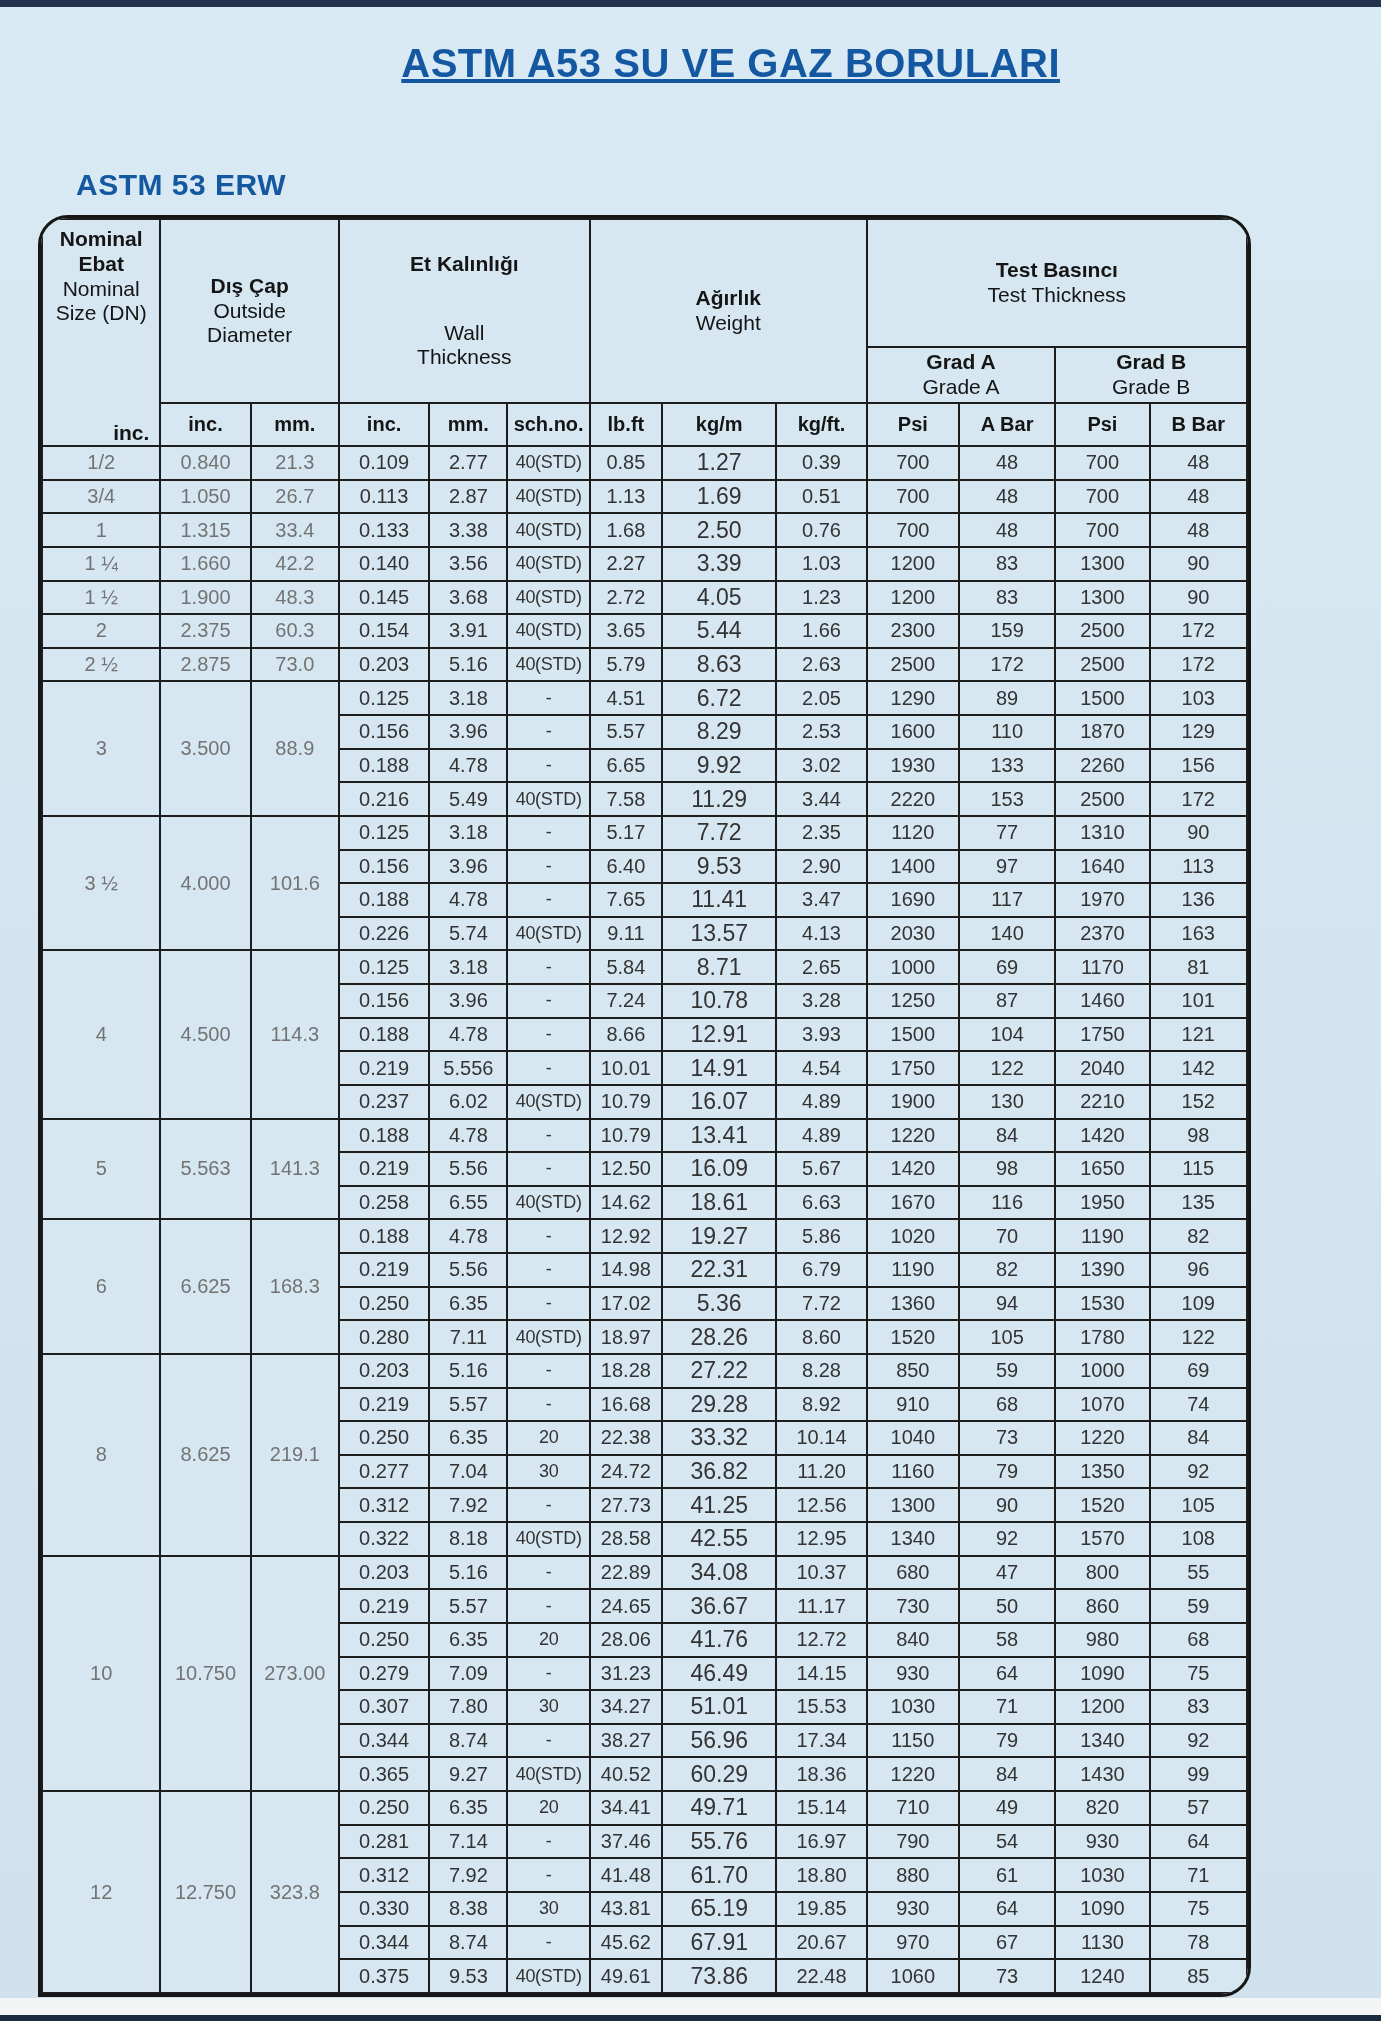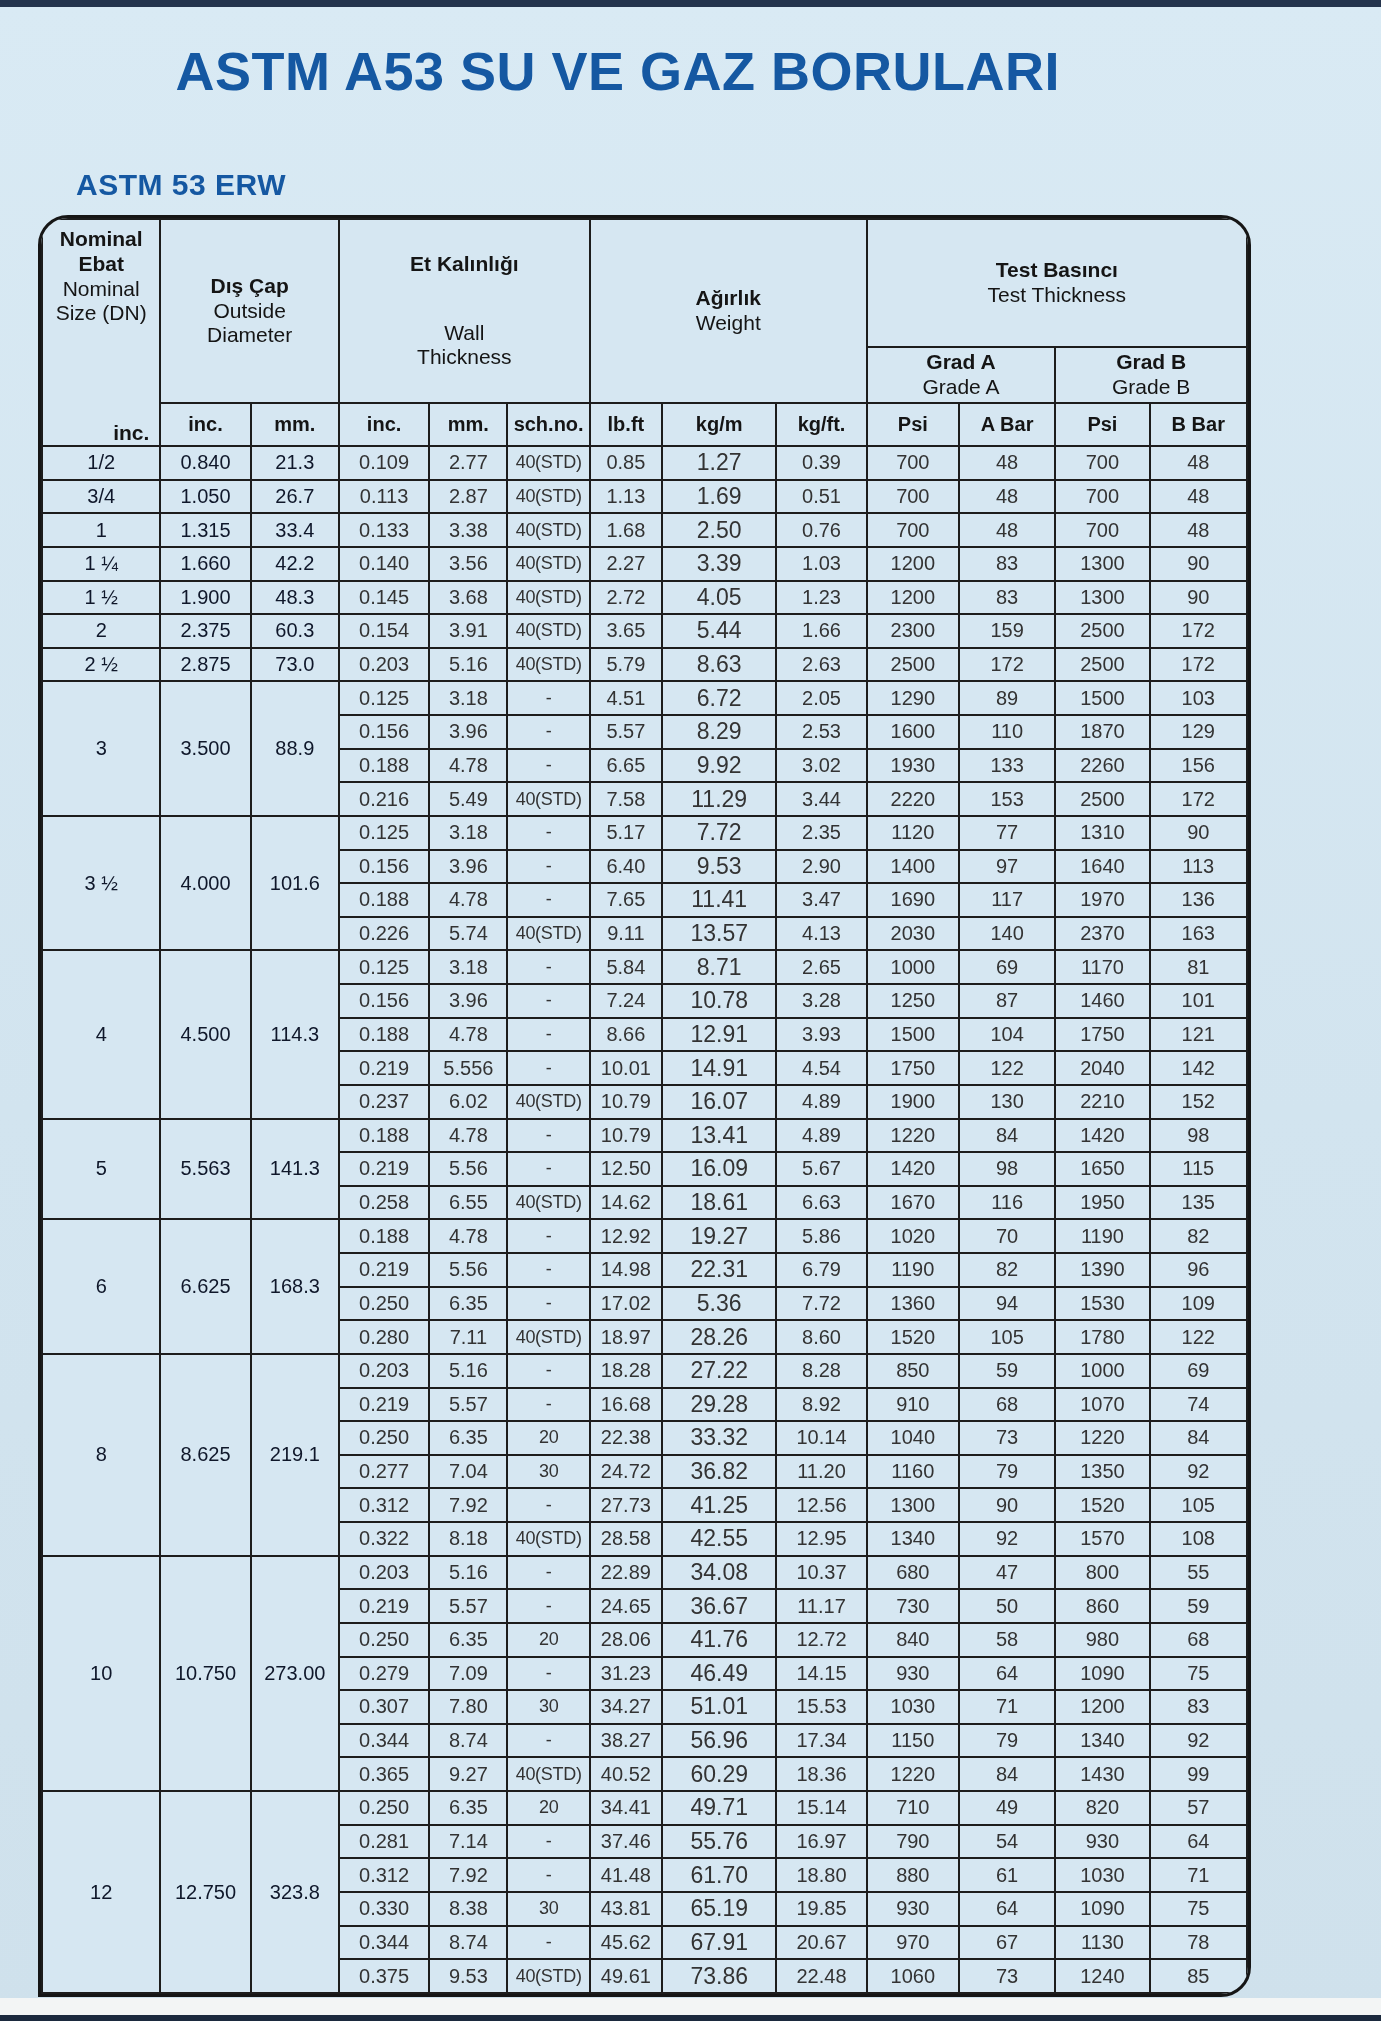--- a/index.html
+++ b/index.html
@@ -8,21 +8,21 @@
     width:1381px; height:2021px;
     background:linear-gradient(180deg,#d9eaf4 0%, #d2e4ef 55%, #cfe1ec 100%);
     font-family:"Liberation Sans", sans-serif;
     overflow:hidden;
   }
   .scan-edge-top { position:absolute; top:0; left:0; right:0; height:7px; background:#24344d; }
   .scan-edge-bottom-white { position:absolute; bottom:6px; left:0; right:0; height:17px; background:#f3f5f5; }
   .scan-edge-bottom-dark { position:absolute; bottom:0; left:0; right:0; height:6px; background:#1c2a3e; }
 
   .title-block { position:absolute; top:40px; right:321px; text-align:right; color:#1558a2; line-height:1.17; }
-  .title-tr { font-size:54px; font-weight:bold; letter-spacing:.5px; }
+  .title-tr { font-size:40px; font-weight:bold; letter-spacing:.5px;text-decoration:underline; }
   .title-en { font-size:42px; font-weight:normal; letter-spacing:.5px; color:#1b5ea9; }
 
   .subtitle { position:absolute; left:76px; top:168px; font-size:30px; font-weight:bold; color:#1558a2; letter-spacing:.5px; }
 
   .table-wrap {
     position:absolute; left:38px; top:215px; width:1207px; height:1776px;
     border:3px solid #161616;
     border-radius:30px 30px 30px 0;
     overflow:hidden;
     background:#d6e7f2;
@@ -35,21 +35,21 @@
     overflow:hidden; white-space:nowrap;
   }
   thead th { color:#151515; font-size:21px; line-height:1.18; }
   .b { font-weight:bold; }
   tr.h1 { height:128px; }
   tr.h2 { height:56px; }
   tr.h3 { height:43px; }
   tr.h3 th { font-size:20px; }
   tbody tr { height:33px; }
   tbody td { color:#333; }
-  td.c-size { font-size:20px; color:#0f172a; }
+  td.c-size { font-size:20px; color:#737373; }
   td.kgm { font-size:23px; }
   td.sch { font-size:18px; letter-spacing:-0.3px; }
 
   .c-nom-inner { display:flex; flex-direction:column; height:100%; justify-content:flex-start; padding-top:14px; }
   .c-nom-inner .nom-unit { margin-top:auto; text-align:right; padding:0 10px 6px 0; font-size:21px; }
   .wt-gap { height:44px; }
 </style>
 </head>
 <body>
 

